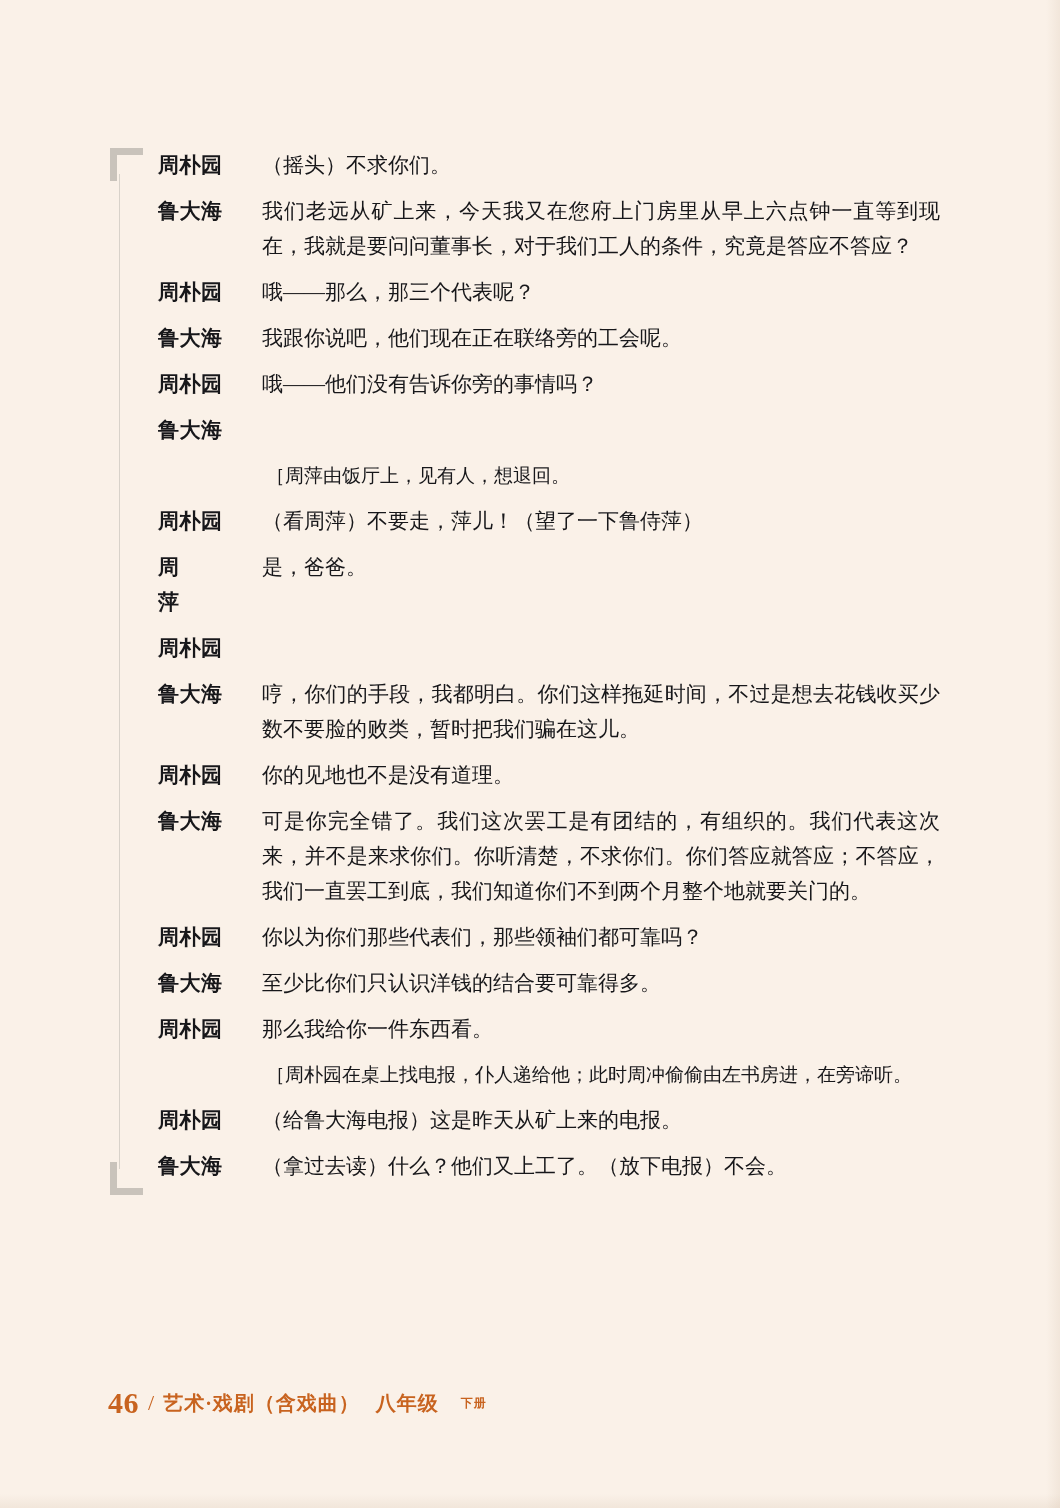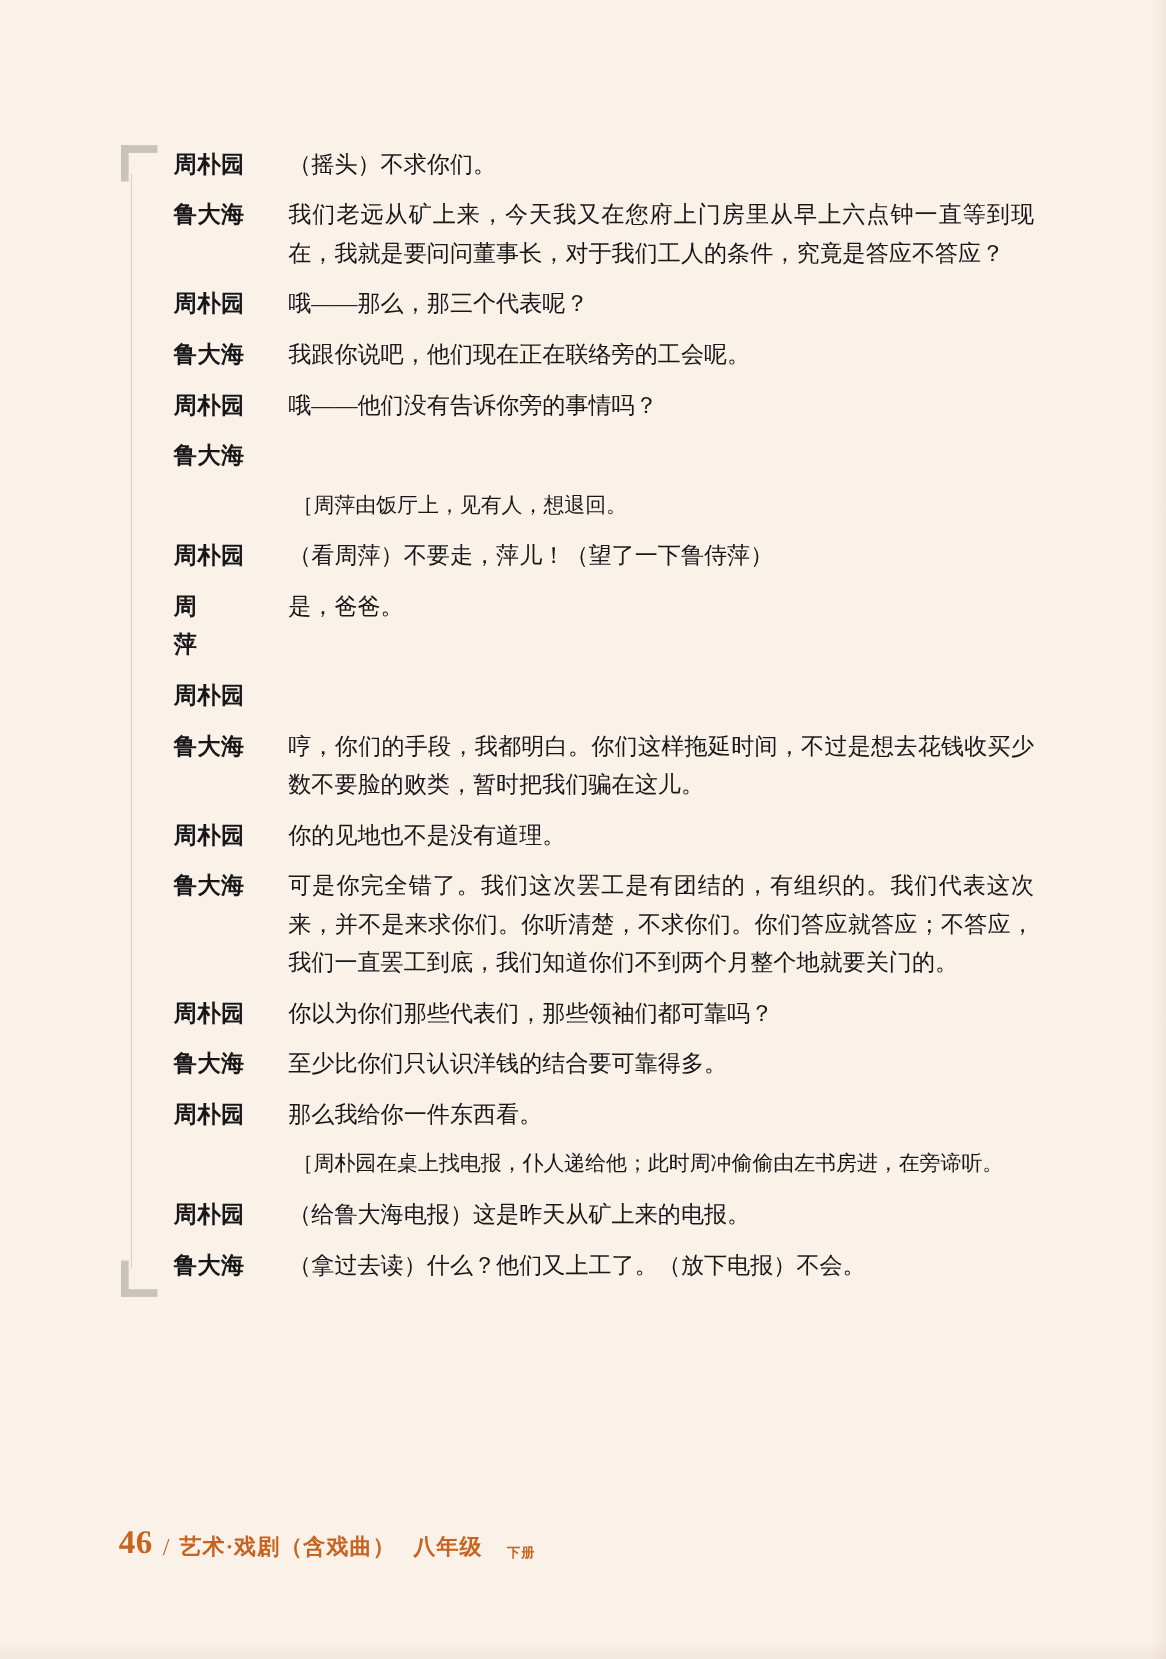--- a/index.html
+++ b/index.html
@@ -24,21 +24,21 @@
   .page-edge-bottom {
     position: absolute;
     left: 0; bottom: 0;
     width: 1060px; height: 14px;
     background: linear-gradient(to bottom, rgba(0,0,0,0.0), rgba(180,150,120,0.12));
   }
 
   .content {
     position: absolute;
     left: 110px;
-    top: 132px;
+    top: 148px;
     width: 830px;
   }
 
   
   .corner {
     position: absolute;
     width: 26px;
     height: 26px;
     border-color: #c9c3bb;
     border-style: solid;
@@ -96,21 +96,21 @@
     text-align: justify;
     text-justify: inter-ideograph;
     padding-left: 4px;
   }
 
   .footer {
     position: absolute;
     left: 108px;
     bottom: 88px;
     display: flex;
-    align-items: flex-end;
+    align-items: center;
     color: #c8631f;
   }
   .footer .pagenum {
     font-size: 30px;
     font-weight: bold;
     letter-spacing: 0.5px;
   }
   .footer .slash {
     font-size: 22px;
     margin: 0 9px;

